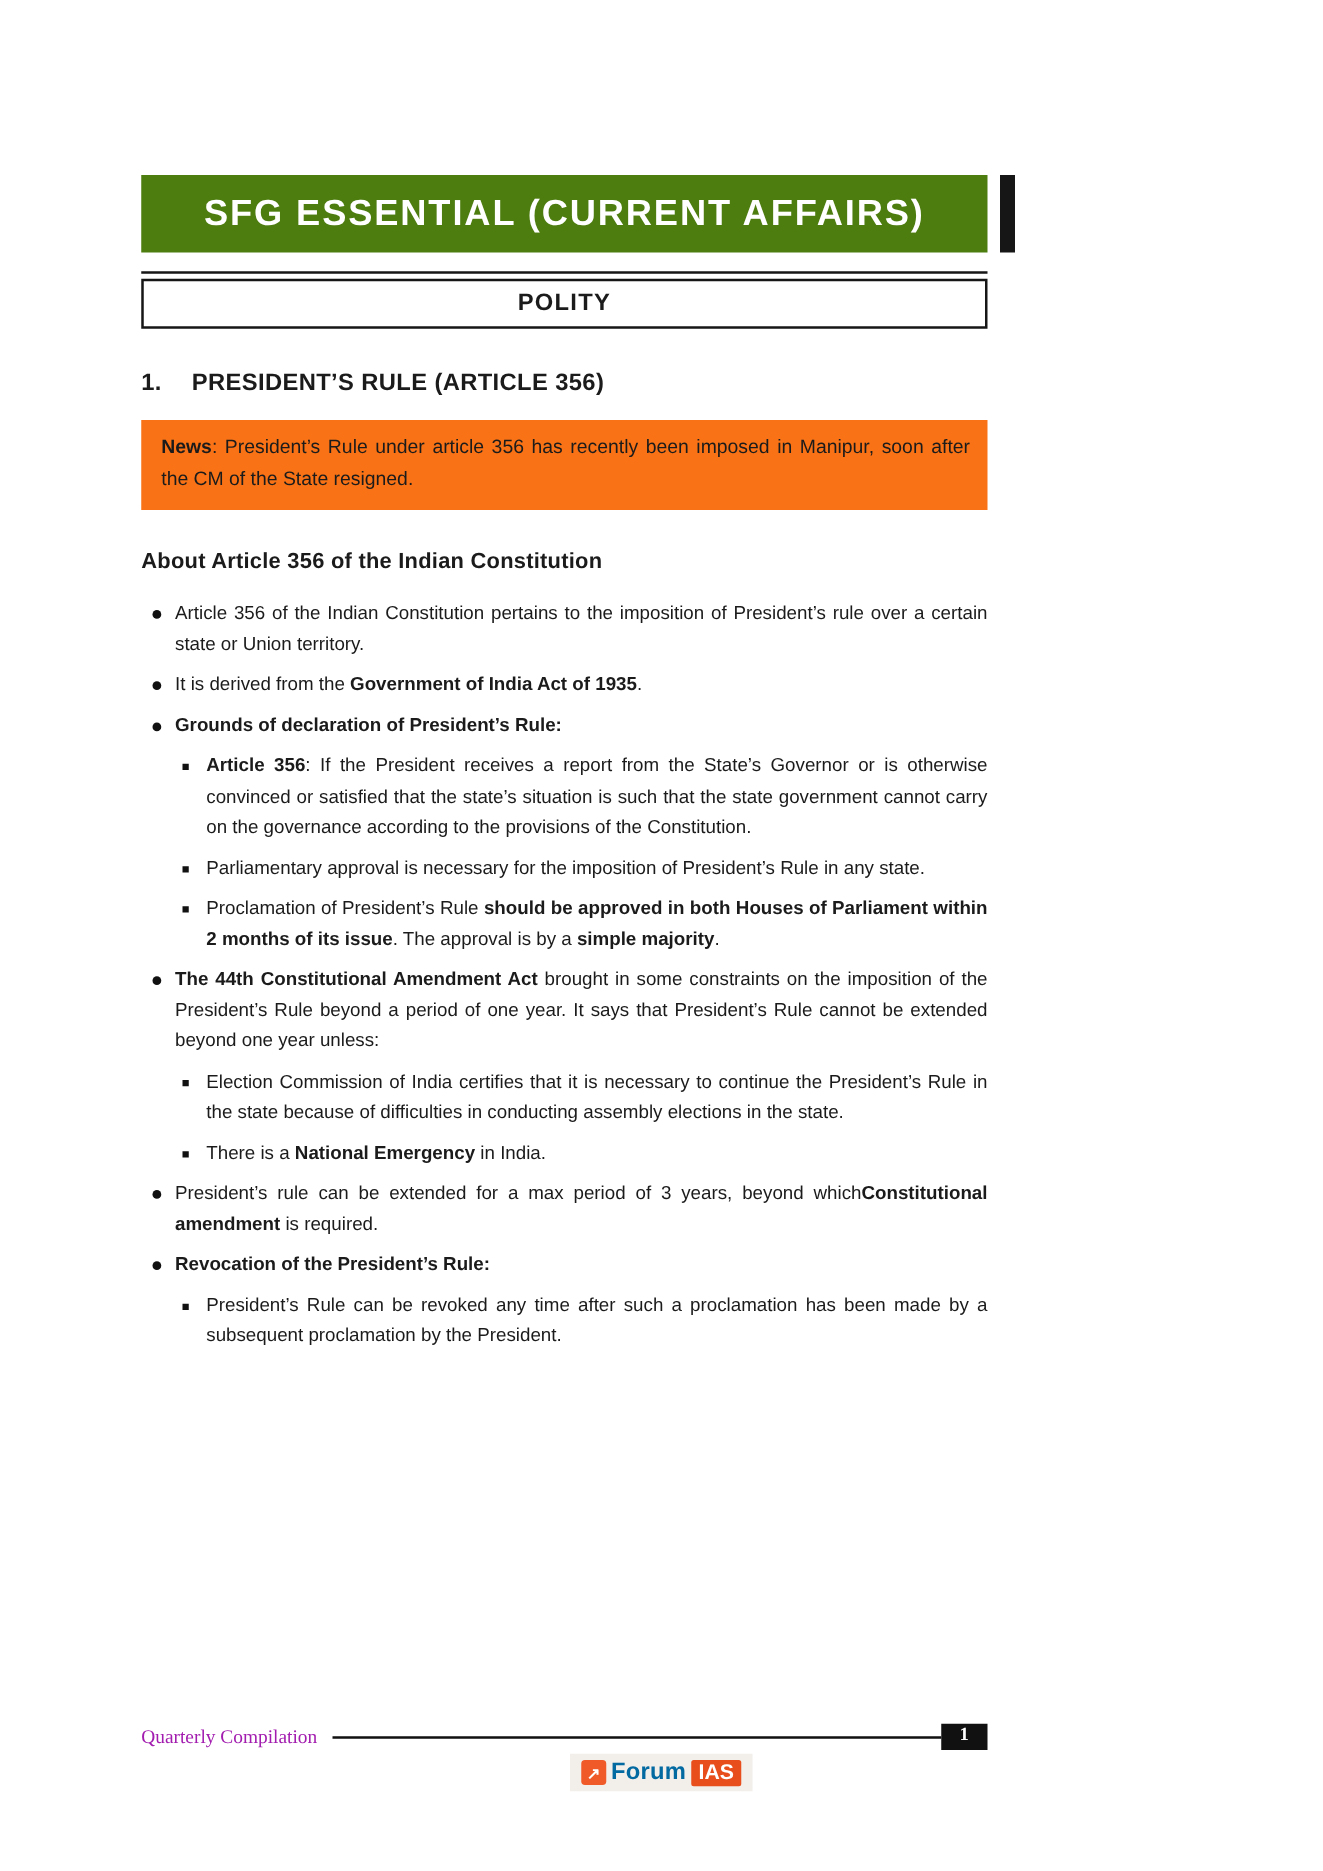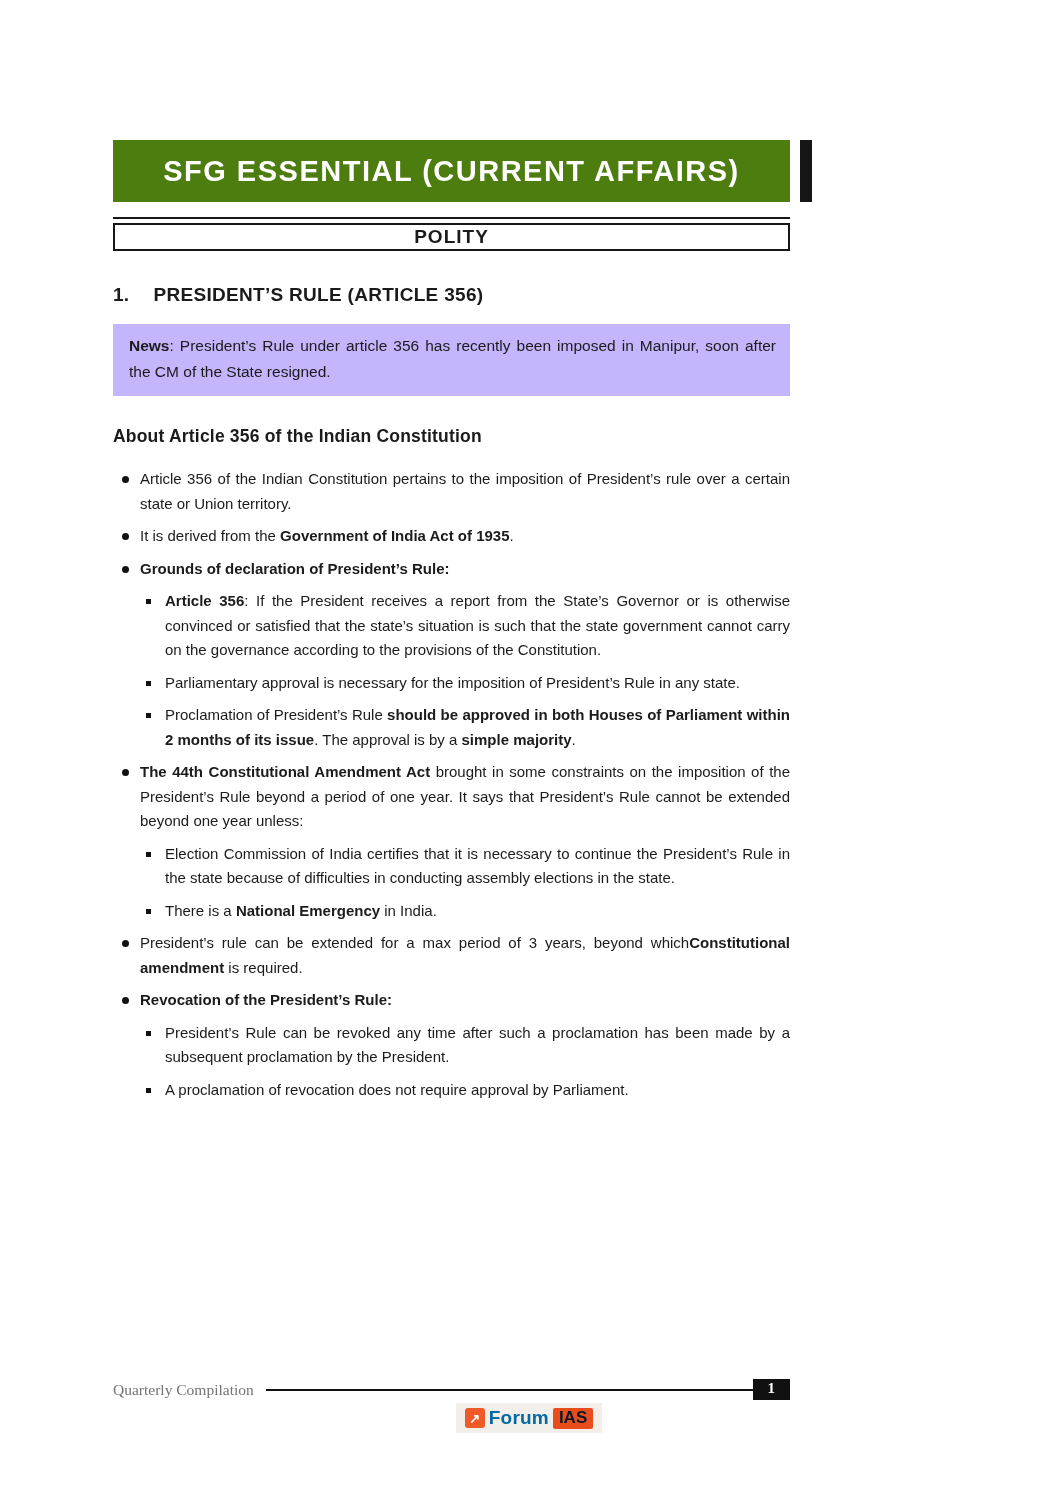--- a/index.html
+++ b/index.html
@@ -28,34 +28,34 @@
   }
   .banner-accent {
     position: absolute; top: 0; right: -22px;
     width: 12px; height: 62px; background: #161616;
   }
   
   .divider-line { margin-top: 15px; height: 2px; background: #161616; }
   .polity-box {
     margin-top: 4px;
     border: 2px solid #161616;
-    height: 28px;
+    height: 40px;
     display: flex; align-items: center; justify-content: center;
   }
   .polity-box span { font-weight: 800; font-size: 19px; letter-spacing: 1px; }
   
   .section-heading {
     margin-top: 33px;
     display: flex; gap: 24px;
     font-weight: 800; font-size: 19px; letter-spacing: .3px;
   }
   
   .news-box {
     margin-top: 18px;
-    background: #c4b5fd;
+    background: #f97316;
     padding: 9px 14px 11px 16px;
   }
   .news-text {
     font-size: 15.5px; line-height: 26px; text-align: justify;
   }
   
   .about-heading {
     margin-top: 30px;
     font-size: 17.5px; font-weight: 800; letter-spacing: .2px;
   }
@@ -75,21 +75,21 @@
   .item-text {
     flex: 1; font-size: 15px; line-height: 24.5px; text-align: justify;
   }
   .item-text .b, .news-text .b { font-weight: 700; }
   
   .footer {
     position: absolute; left: 113px; right: 268px; bottom: 97px;
     display: flex; align-items: center;
   }
   .footer-text {
-    font-family: "Liberation Serif", serif; font-size: 15.5px; color: #737373;
+    font-family: "Liberation Serif", serif; font-size: 15.5px; color: #a21caf;
     white-space: nowrap;
   }
   .footer-line { flex: 1; height: 2px; background: #111; margin: 0 0 0 12px; }
   .page-num {
     background: #111; color: #fff;
     font-family: "Liberation Serif", serif; font-size: 15px; font-weight: 700;
     padding: 1px 15px 3px 15px;
   }
   
   .logo {
@@ -100,21 +100,21 @@
     display: inline-flex; align-items: center; gap: 4px;
     background: #f2eeea; padding: 4px 9px;
   }
   .logo-icon {
     width: 20px; height: 20px; background: #f05a28; border-radius: 3px;
     color: #fff; font-size: 13px; font-weight: 700;
     display: flex; align-items: center; justify-content: center;
   }
   .logo-forum { color: #0369a1; font-weight: 700; font-size: 19px; letter-spacing: .2px; }
   .logo-ias {
-    background: #e84e1b; color: #0f172a; font-weight: 700; font-size: 17px;
+    background: #e84e1b; color: #ffffff; font-weight: 700; font-size: 17px;
     padding: 0 6px 1px 6px; border-radius: 2px;
   }
 </style>
 </head>
 <body>
 
 <div class="page">
 
   <div class="banner-row">
     <div class="banner">
@@ -205,26 +205,20 @@
         <span class="marker-col">
           <span class="dot"></span>
         </span>
         <div class="item-text"><span class="b">Revocation of the President’s Rule:</span></div>
       </div>
       <div class="item sub">
         <span class="marker-col">
           <span class="sq"></span>
         </span>
         <div class="item-text"><span>President’s Rule can be revoked any time after such a proclamation has been made by a subsequent proclamation by the President.</span></div>
-      </div>
-      <div class="item sub">
-        <span class="marker-col">
-          <span class="sq"></span>
-        </span>
-        <div class="item-text"><span>A proclamation of revocation does not require approval by Parliament.</span></div>
       </div>
     </div>
 
   <div class="footer">
     <span class="footer-text">Quarterly Compilation</span>
     <span class="footer-line"></span>
     <span class="page-num">1</span>
   </div>
 
   <div class="logo">

